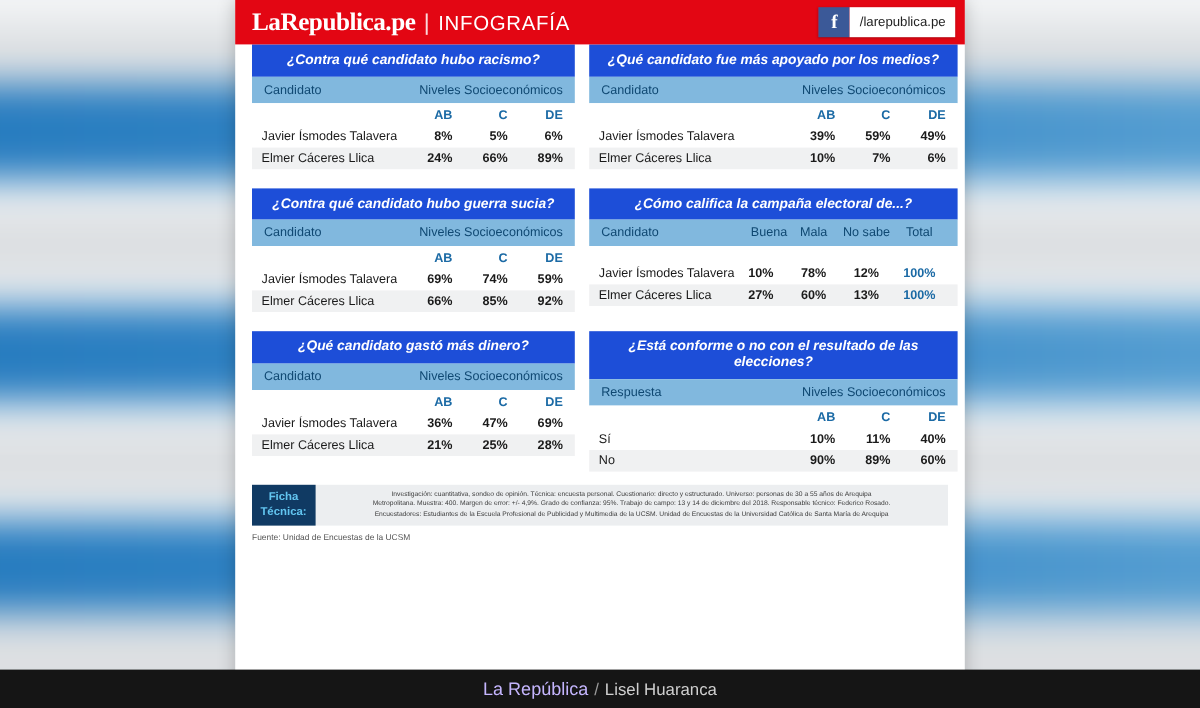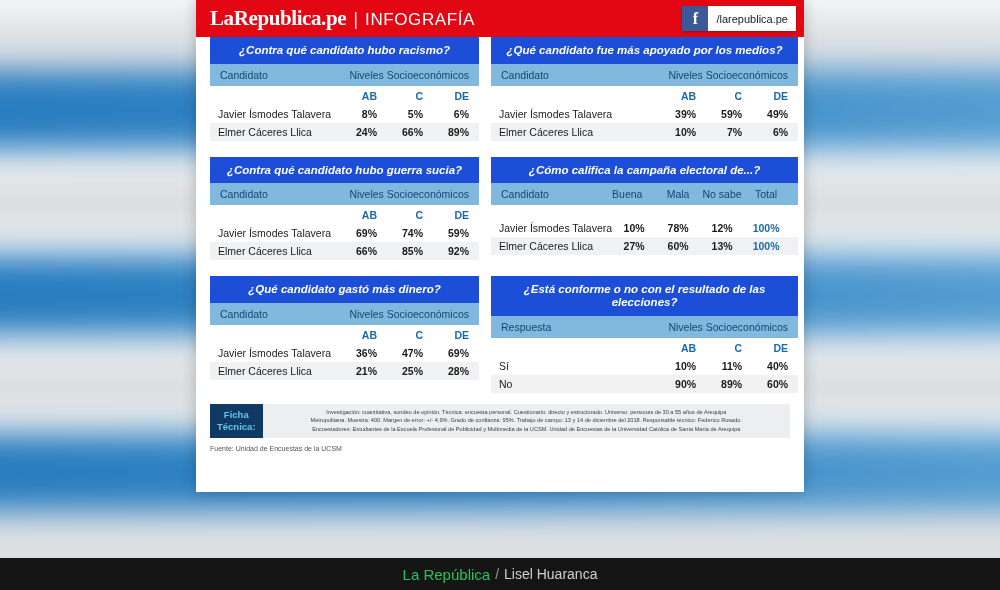--- a/index.html
+++ b/index.html
@@ -12,21 +12,21 @@
 
   
   .backdrop{position:absolute;inset:0;overflow:hidden;background:#f0f2f4;}
   .bd-inner{position:absolute;inset:-40px;filter:blur(16px);opacity:.95;}
   .bd-band{position:absolute;left:0;right:0;}
   .bd-blue{background:linear-gradient(90deg,#1d76bd 0%,#2a81c4 45%,#4f9bd1 100%);}
   .bd-gray{background:#dcdfe2;}
   .bd-white{background:#f3f5f6;}
 
   
-  .page{position:absolute;left:196px;top:0;width:608px;height:492px;
+  .page{position:absolute;left:196px;top:0;width:608px;height:590px;
         background:#ffffff;box-shadow:0 0 14px rgba(0,0,0,.22);}
 
   
   .masthead{height:37px;background:#e30613;position:relative;
             display:flex;align-items:center;padding-left:14px;box-sizing:border-box;}
   .logo-wrap{display:flex;align-items:baseline;gap:7px;}
   .logo{font-family:"Liberation Serif","DejaVu Serif",serif;font-weight:bold;
         font-size:21px;color:#ffffff;letter-spacing:-.4px;line-height:1;}
   .logo-pipe{color:#ffffff;font-size:19px;font-weight:300;opacity:.85;line-height:1;}
   .logo-sub{font-size:17px;color:#ffffff;letter-spacing:.6px;line-height:1;font-weight:400;text-align:center;}
@@ -82,21 +82,21 @@
   .ficha-badge{background:#103a63;color:#62c5f0;font-weight:bold;font-size:9.5px;
                line-height:1.25;padding:5px 7px;display:flex;flex-direction:column;
                justify-content:center;flex:0 0 auto;white-space:nowrap;}
   .ficha-body{flex:1;padding:4px 6px;font-size:5.6px;line-height:1.55;color:#3c3c3c;}
 
   .fuente{margin:7px 14px 0;font-size:7px;color:#555;}
 
   
   .footer{position:absolute;left:0;bottom:0;width:1000px;height:32px;background:#151515;
           display:flex;align-items:center;justify-content:center;}
-  .footer .f1{color:#22c55e;font-size:15px;}
+  .footer .f1{color:#c4b5fd;font-size:15px;}
   .footer .f2{color:#cfcfcf;font-size:14px;}
   .footer .sep{color:#9a9a9a;font-size:14px;margin:0 5px;}
 </style>
 </head>
 <body>
 
 <div class="backdrop">
   <div class="bd-inner">
     <div class="bd-band bd-white" style="top:0;height:60px;"></div>
     <div class="bd-band bd-gray" style="top:60px;height:50px;"></div>
@@ -211,21 +211,21 @@
           <span class="v">85%</span>
           <span class="v">92%</span>
         </div>
       </div>
     </div>
 
     <div class="tbl four">
       <div class="tbl-head">¿Cómo califica la campaña electoral de...?</div>
       <div class="tbl-sub">
         <span class="left" style="flex:1 1 auto;">Candidato</span>
-        <span class="right" style="flex:0 0 44px;text-align:left;margin-left:0;">Buena</span>
+        <span class="right" style="flex:0 0 44px;text-align:right;margin-left:0;">Buena</span>
         <span class="right" style="flex:0 0 44px;text-align:center;margin-left:0;">Mala</span>
         <span class="right" style="flex:0 0 44px;text-align:center;margin-left:0;">No sabe</span>
         <span class="right" style="flex:0 0 44px;text-align:center;margin-left:0;">Total</span>
       </div>
       <div class="rows">
         <div class="r" style="height:14px;"></div>
         <div class="r">
           <span class="nm">Javier Ísmodes Talavera</span>
           <span class="v">10%</span>
           <span class="v">78%</span>

